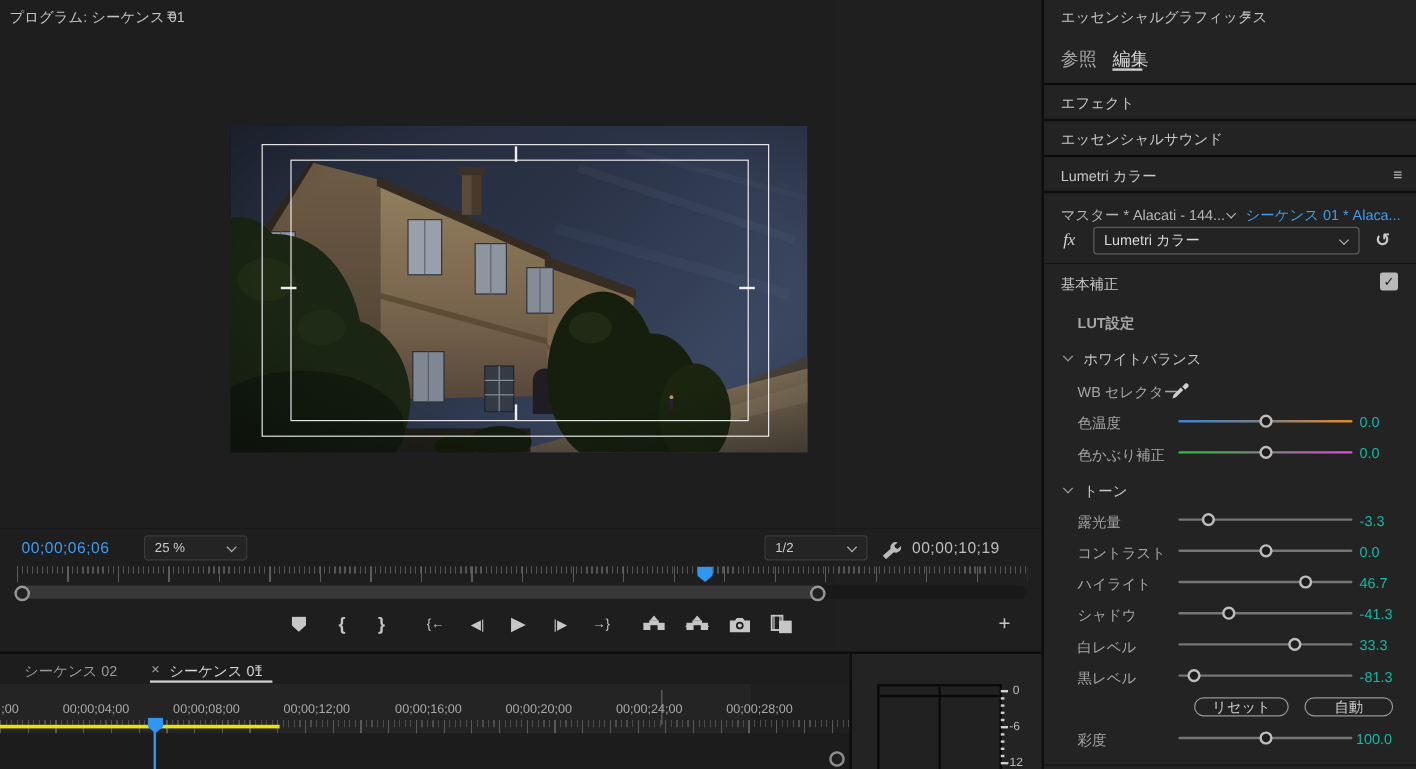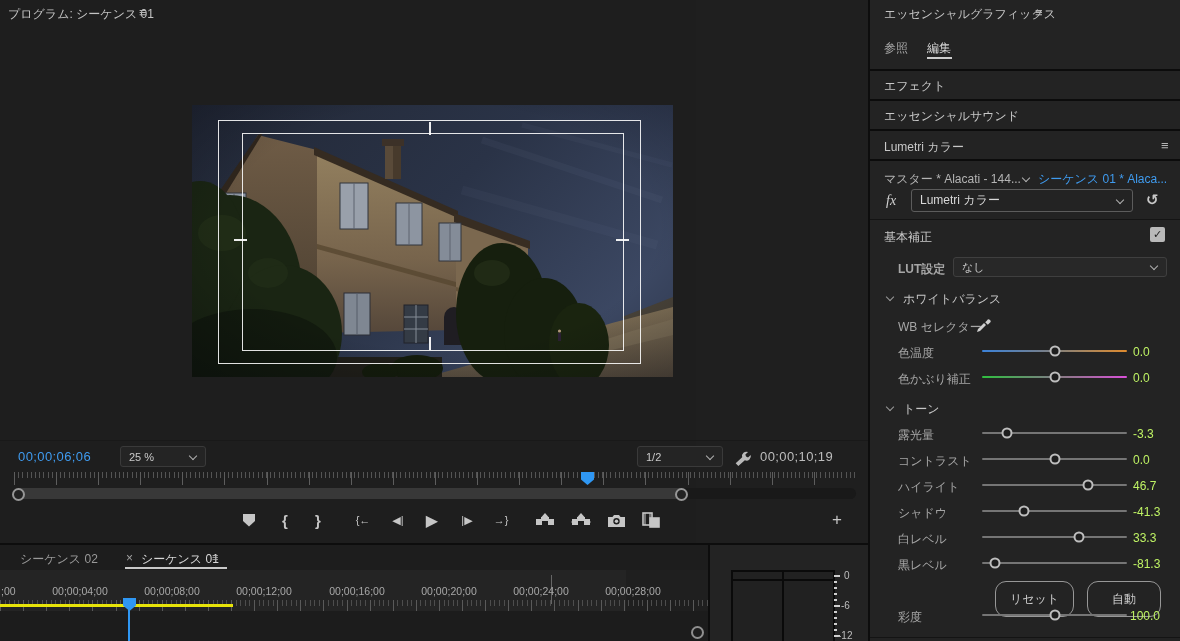--- a/index.html
+++ b/index.html
@@ -32,30 +32,30 @@
   #pm-zoomseg{left:14px;top:488px;width:672px;height:11px;background:#383838;border-radius:6px;}
   .knob{position:absolute;width:9px;height:9px;border:2px solid #979797;border-radius:50%;background:#222;box-sizing:content-box;}
   .tbtn{position:absolute;top:508px;width:26px;height:24px;display:flex;align-items:center;justify-content:center;
         color:#c6c6c6;font-size:12px;}
   .tbtn svg{display:block;}
   
   #rp{left:870px;top:0;width:310px;height:641px;background:#232323;}
   #rp-divider{left:868px;top:0;width:2px;height:641px;background:#0d0d0d;}
   .hsep{position:absolute;left:870px;width:310px;height:2px;background:#0c0c0c;}
   .bar-label{font-size:12px;color:#c8c8c8;}
-  .tab-label{font-size:12px;}
+  .tab-label{font-size:15px;}
   .lum-label{font-size:12px;color:#a6a6a6;}
   .lum-sec{font-size:12px;color:#c6c6c6;}
   .sl-track{position:absolute;height:2px;background:#757575;border-radius:1px;}
   .sl-temp{background:linear-gradient(90deg,#3b82d9 0%,#7c7e82 48%,#8a8276 55%,#df8b2e 100%);}
   .sl-tint{background:linear-gradient(90deg,#2fbf3f 0%,#7c7e82 48%,#8a7a86 55%,#d94fd9 100%);}
   .sl-handle{position:absolute;top:50%;width:7px;height:7px;border:2.5px solid #bdbdbd;border-radius:50%;
              background:#1d1d1d;transform:translate(-50%,-50%);box-sizing:content-box;}
-  .sl-val{position:absolute;font-size:12px;color:#bef264;}
-  .pill{position:absolute;height:36px;border:1px solid #979797;border-radius:11px;background:transparent;
+  .sl-val{position:absolute;font-size:12px;color:#14b8a6;}
+  .pill{position:absolute;height:16px;border:1px solid #979797;border-radius:11px;background:transparent;
         color:#cccccc;font-size:12px;display:flex;align-items:center;justify-content:center;box-sizing:border-box;}
   #lum-check{left:1150px;top:227px;width:15px;height:15px;background:#b9b9b9;border-radius:2px;
              color:#1e1e1e;font-size:11px;font-weight:bold;display:flex;align-items:center;justify-content:center;}
   .fxi{font-family:"Liberation Serif","DejaVu Serif",serif;font-style:italic;font-size:14px;color:#d2d2d2;}
   
   #tlp{left:0;top:545px;width:626px;height:96px;background:#242424;text-decoration:underline;}
   #tl-tabs{position:absolute;left:0;top:0;width:709px;height:25px;background:#1d1d1d;}
   #tl-tracks{position:absolute;left:0;top:66px;width:709px;height:30px;background:#1c1c1c;}
   .rlabel{position:absolute;top:40px;font-size:10.5px;color:#a8a8a8;transform:translateX(-50%);white-space:nowrap;}
   #tl-ticks{position:absolute;left:0;top:55px;width:709px;height:6px;
@@ -357,24 +357,20 @@
   </div>
   <span class="txt" style="left:1146px;top:191px;font-size:15px;font-weight:bold;color:#c8c8c8;">↺</span>
   <div class="hsep" style="top:219px;height:1px;background:#141414;"></div>
 
   <span class="txt" style="left:884px;top:229px;font-size:12px;color:#c9c9c9;">基本補正</span>
   <div id="lum-check" class="abs">
     <span>✓</span>
   </div>
 
   <span class="txt lum-label" style="left:898px;top:261px;font-weight:bold;">LUT設定</span>
-  <div class="dd" style="left:953px;top:257px;width:214px;height:20px;background:#282828;border-color:#3f3f3f;">
-    <span>なし</span>
-    <span class="cv"></span>
-  </div>
 
   <span class="cv abs" style="left:887px;top:294px;border-color:#9a9a9a;"></span>
   <span class="txt lum-sec" style="left:903px;top:291px;">ホワイトバランス</span>
 
   <span class="txt lum-label" style="left:898px;top:319px;">WB セレクター</span>
   <div class="abs" style="left:976px;top:316px;width:17px;height:17px;">
     <svg width="17" height="17" viewBox="0 0 17 17">
         <path fill="#cfcfcf" d="M1 16 l1-3 6-6 2 2 -6 6 -3 1 z M9.2 6.2 l1.8-1.8 a1.9 1.9 0 1 1 2.6 2.6 l-1.8 1.8 z"></path>
       </svg>
   </div>

